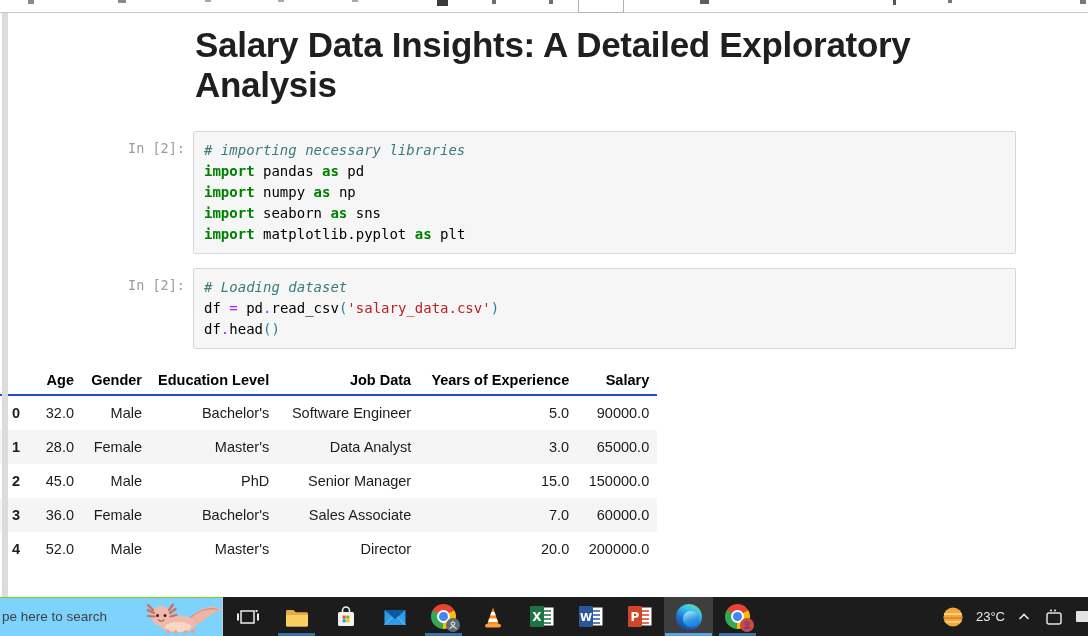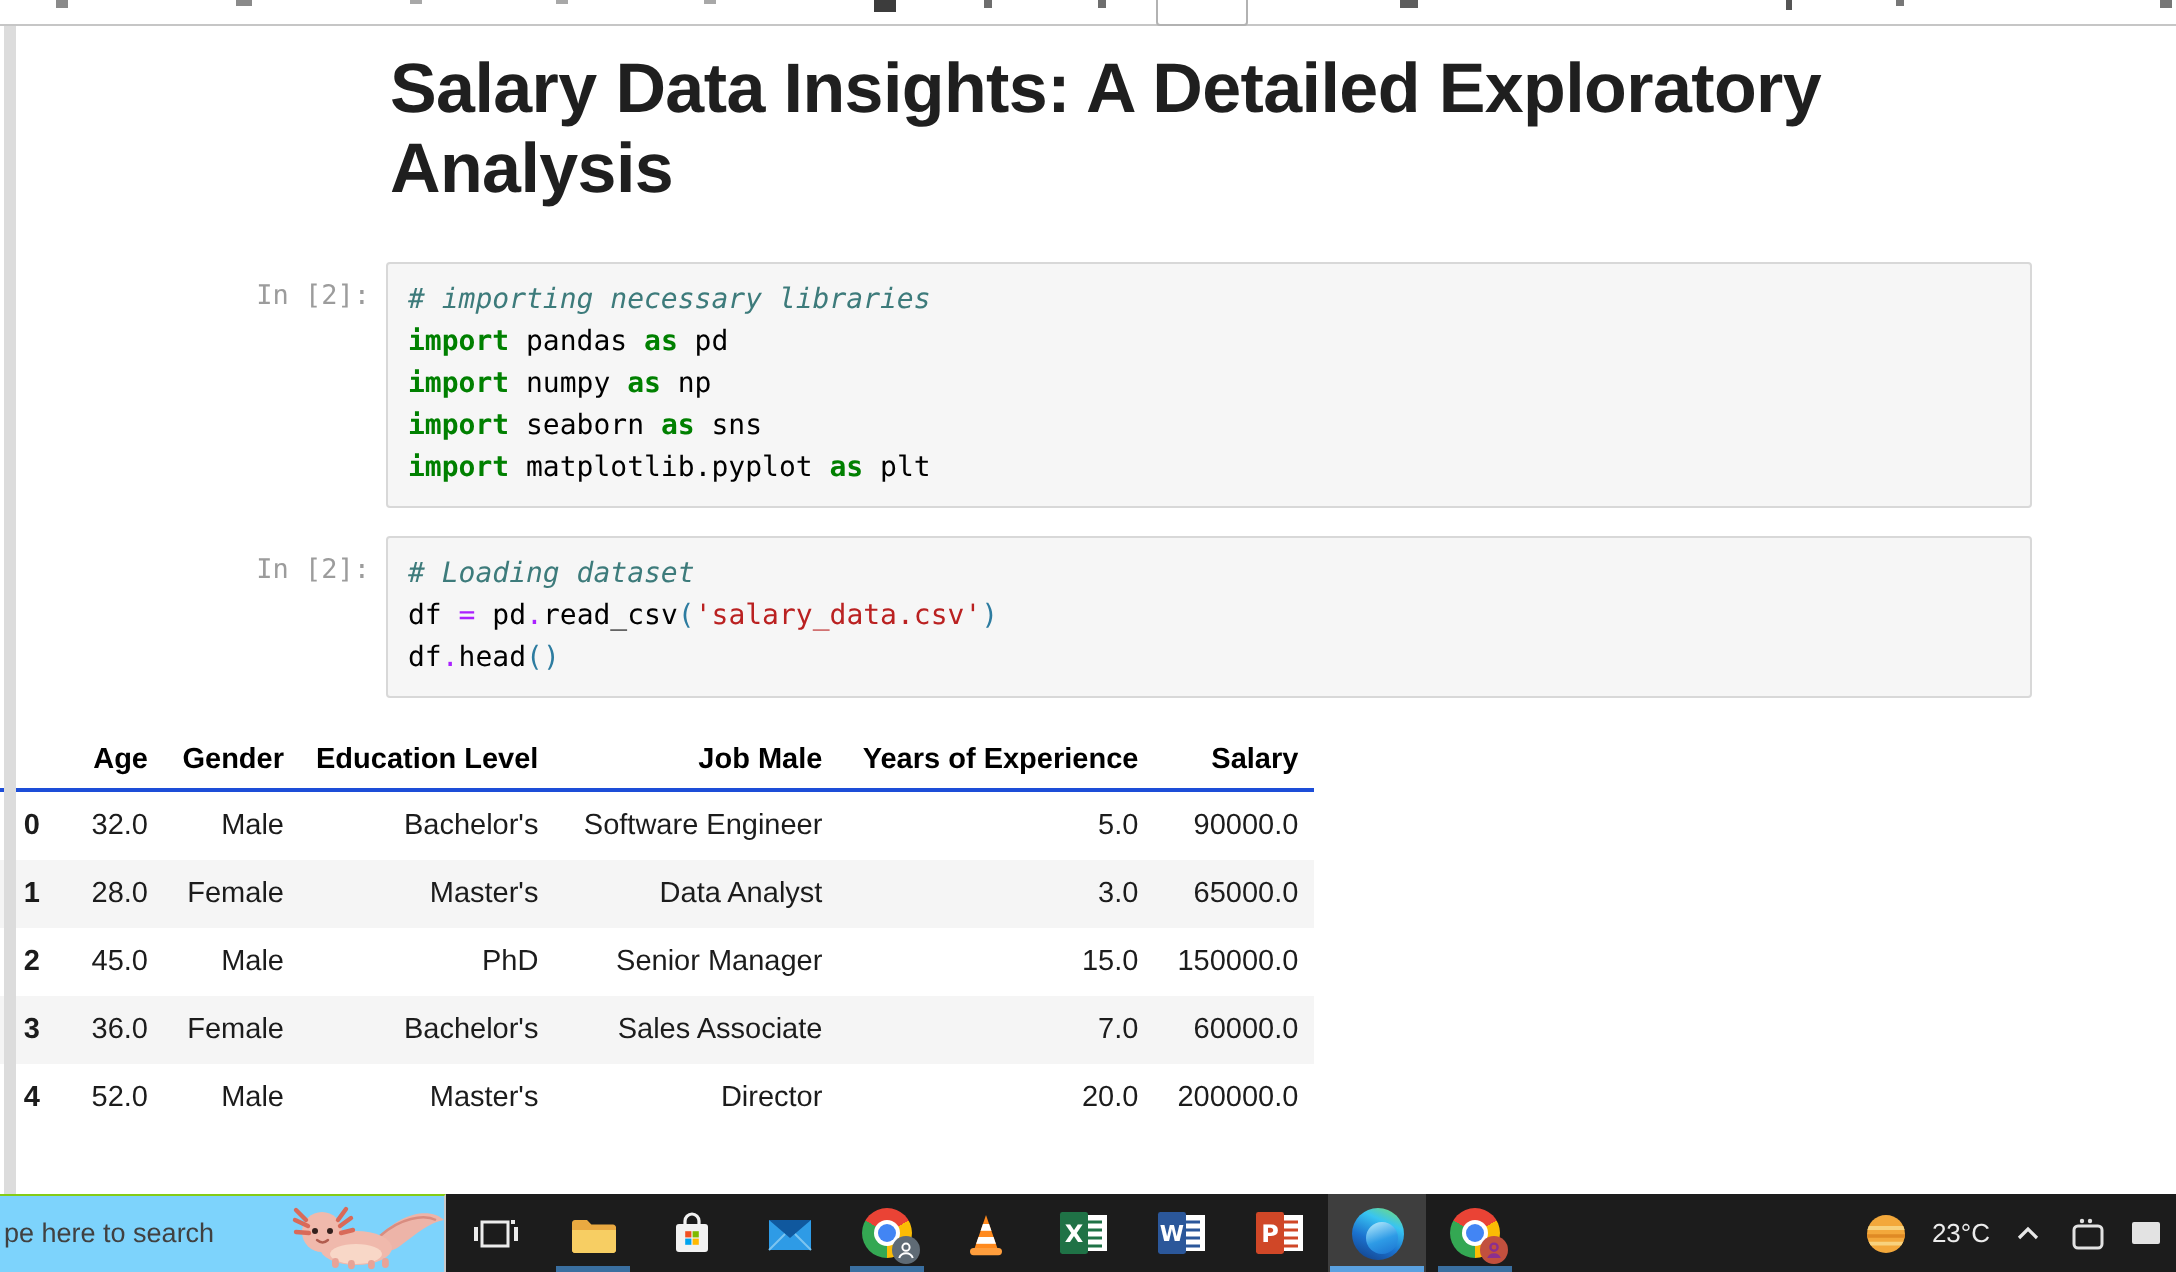--- a/index.html
+++ b/index.html
@@ -70,21 +70,21 @@
     border-radius:50%;background:#4285f4;}
   .avatar-badge{position:absolute;right:8px;bottom:4px;width:14px;height:14px;border-radius:50%;
     display:flex;align-items:center;justify-content:center;z-index:2;}
   .avatar-badge svg{display:block;}
   .edge-disc{width:26px;height:26px;border-radius:50%;
     background:linear-gradient(205deg,#7ddf64 0%,#38c4f2 30%,#1b72cf 62%,#123a80 100%);
     position:relative;overflow:hidden;}
   .edge-disc::after{content:'';position:absolute;left:7px;top:7px;width:16px;height:16px;
     border-radius:50%;background:linear-gradient(160deg,#bfeffd 0%,#2e9be6 55%,#1b72cf 100%);}
   .tray{position:absolute;right:0;top:0;height:39px;display:flex;align-items:center;gap:11px;
-        padding-right:12px;}
+        padding-right:2px;}
   .tray-temp{color:#ececec;font-size:13px;}
   .kbd-part{width:14px;height:11px;background:#e3e3e3;border-radius:1px;margin-right:-4px;}
 </style>
 </head>
 <body>
 
 <div class="screen">
 
   <div class="toolbar-strip">
     <div class="frag" style="left:28px;width:6px;height:4px;"></div>
@@ -123,21 +123,21 @@
 
     <div class="cell out">
       <div>
         <table class="df-table">
           <thead>
               <tr>
                 <th></th>
                 <th>Age</th>
                 <th>Gender</th>
                 <th>Education Level</th>
-                <th>Job Male</th>
+                <th>Job Data</th>
                 <th>Years of Experience</th>
                 <th>Salary</th>
               </tr>
             </thead>
           <tbody>
               <tr>
                 <th>0</th>
                 <td>32.0</td>
                 <td>Male</td>
                 <td>Bachelor's</td>

